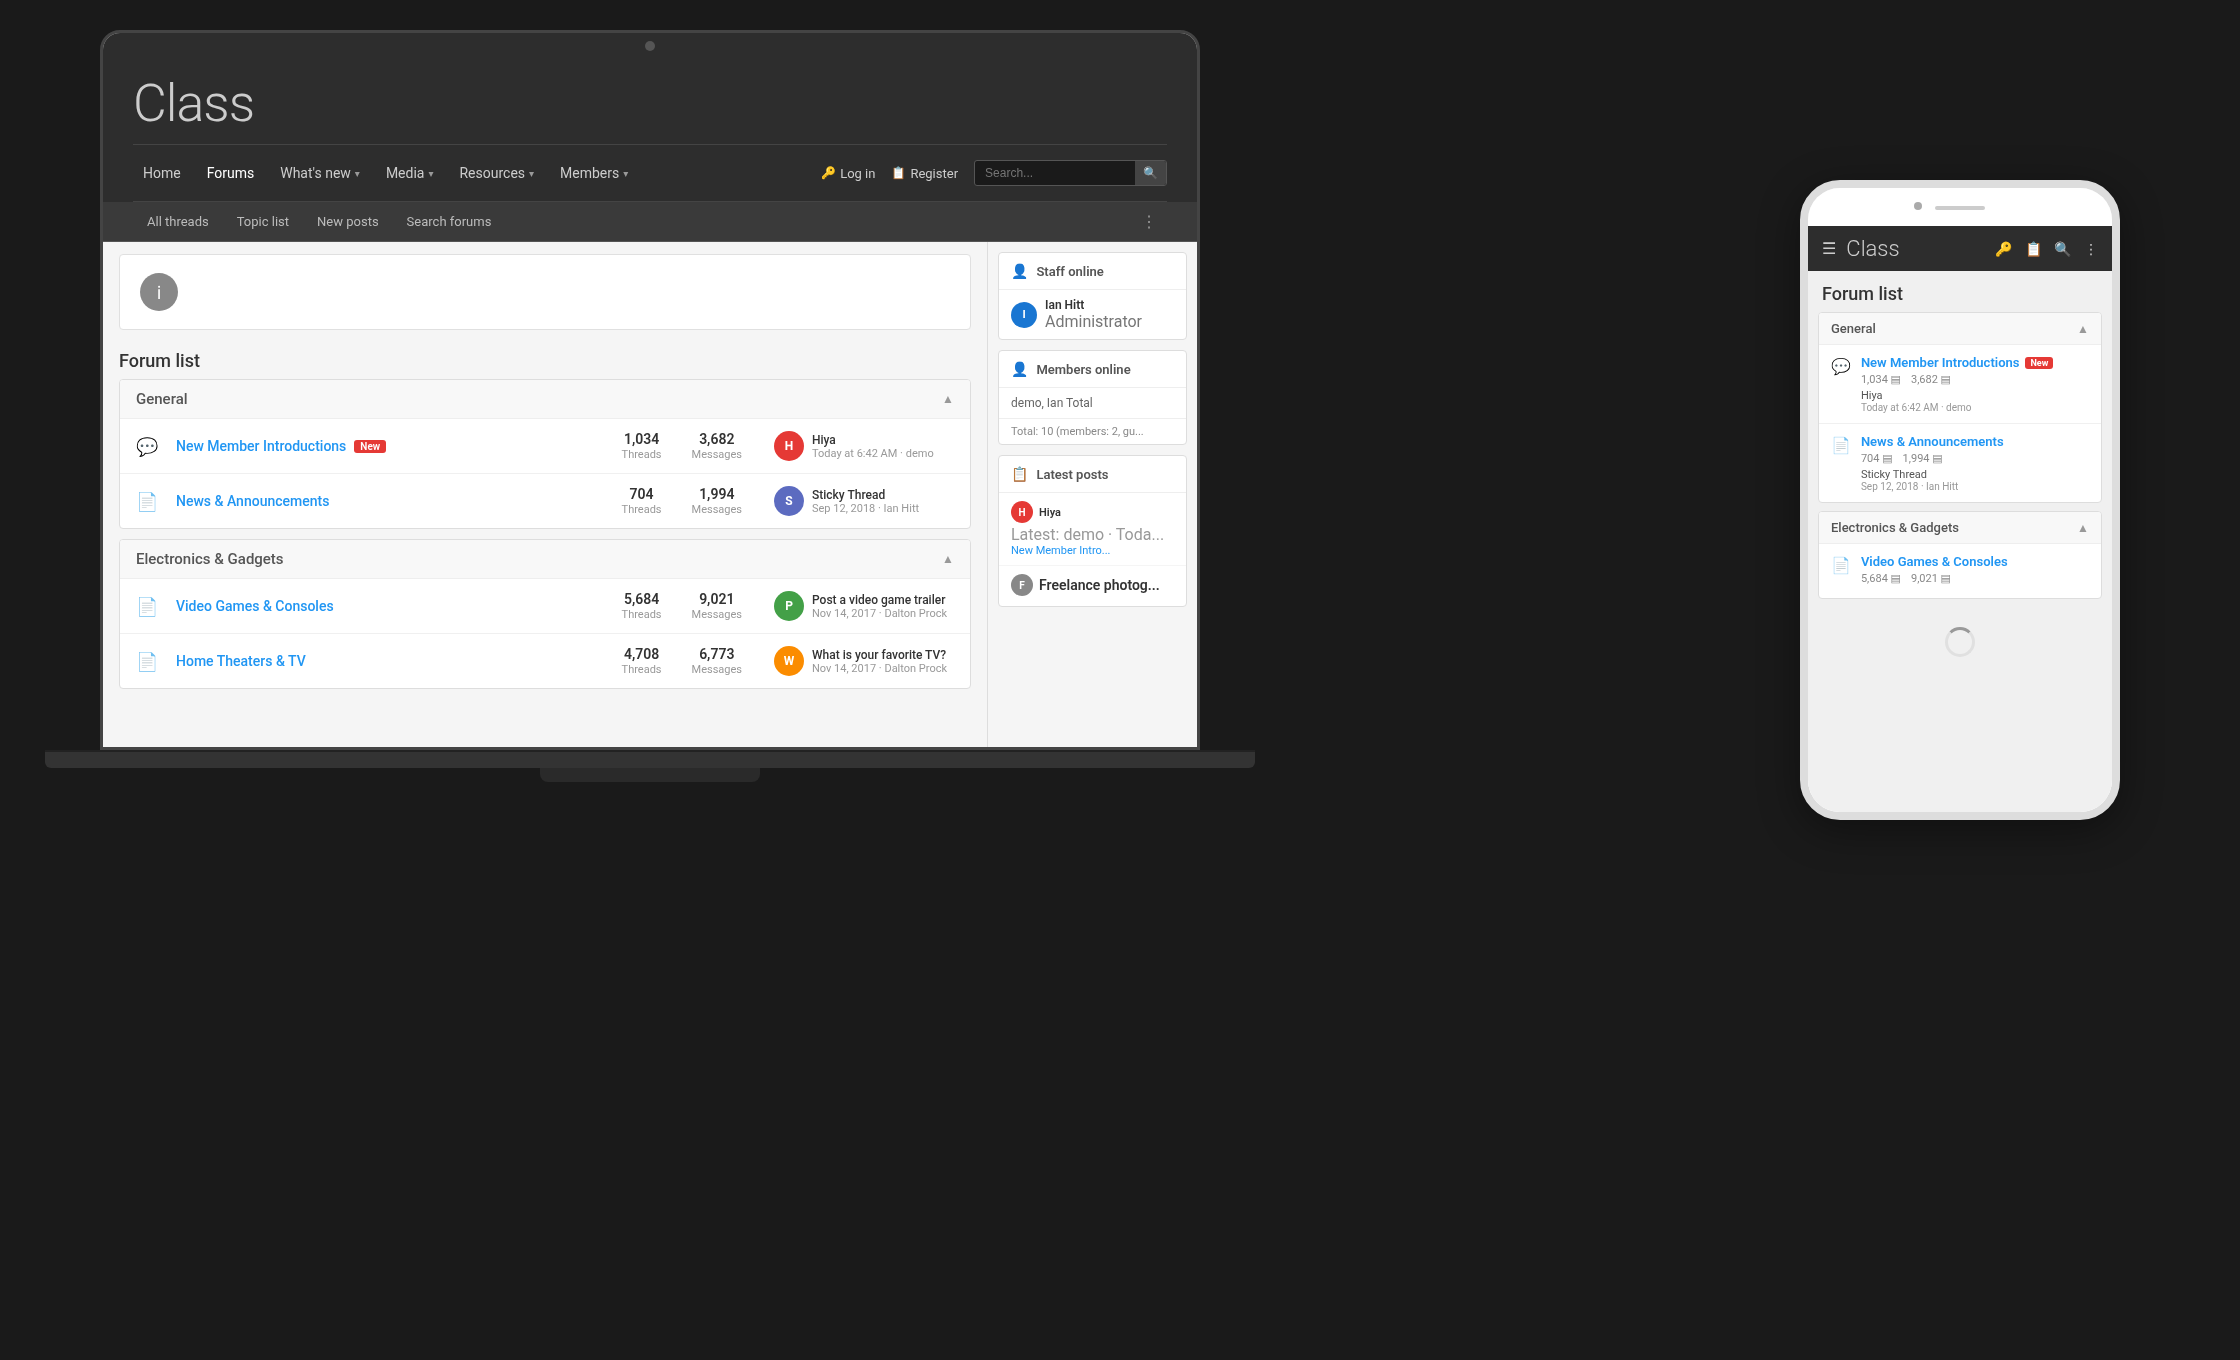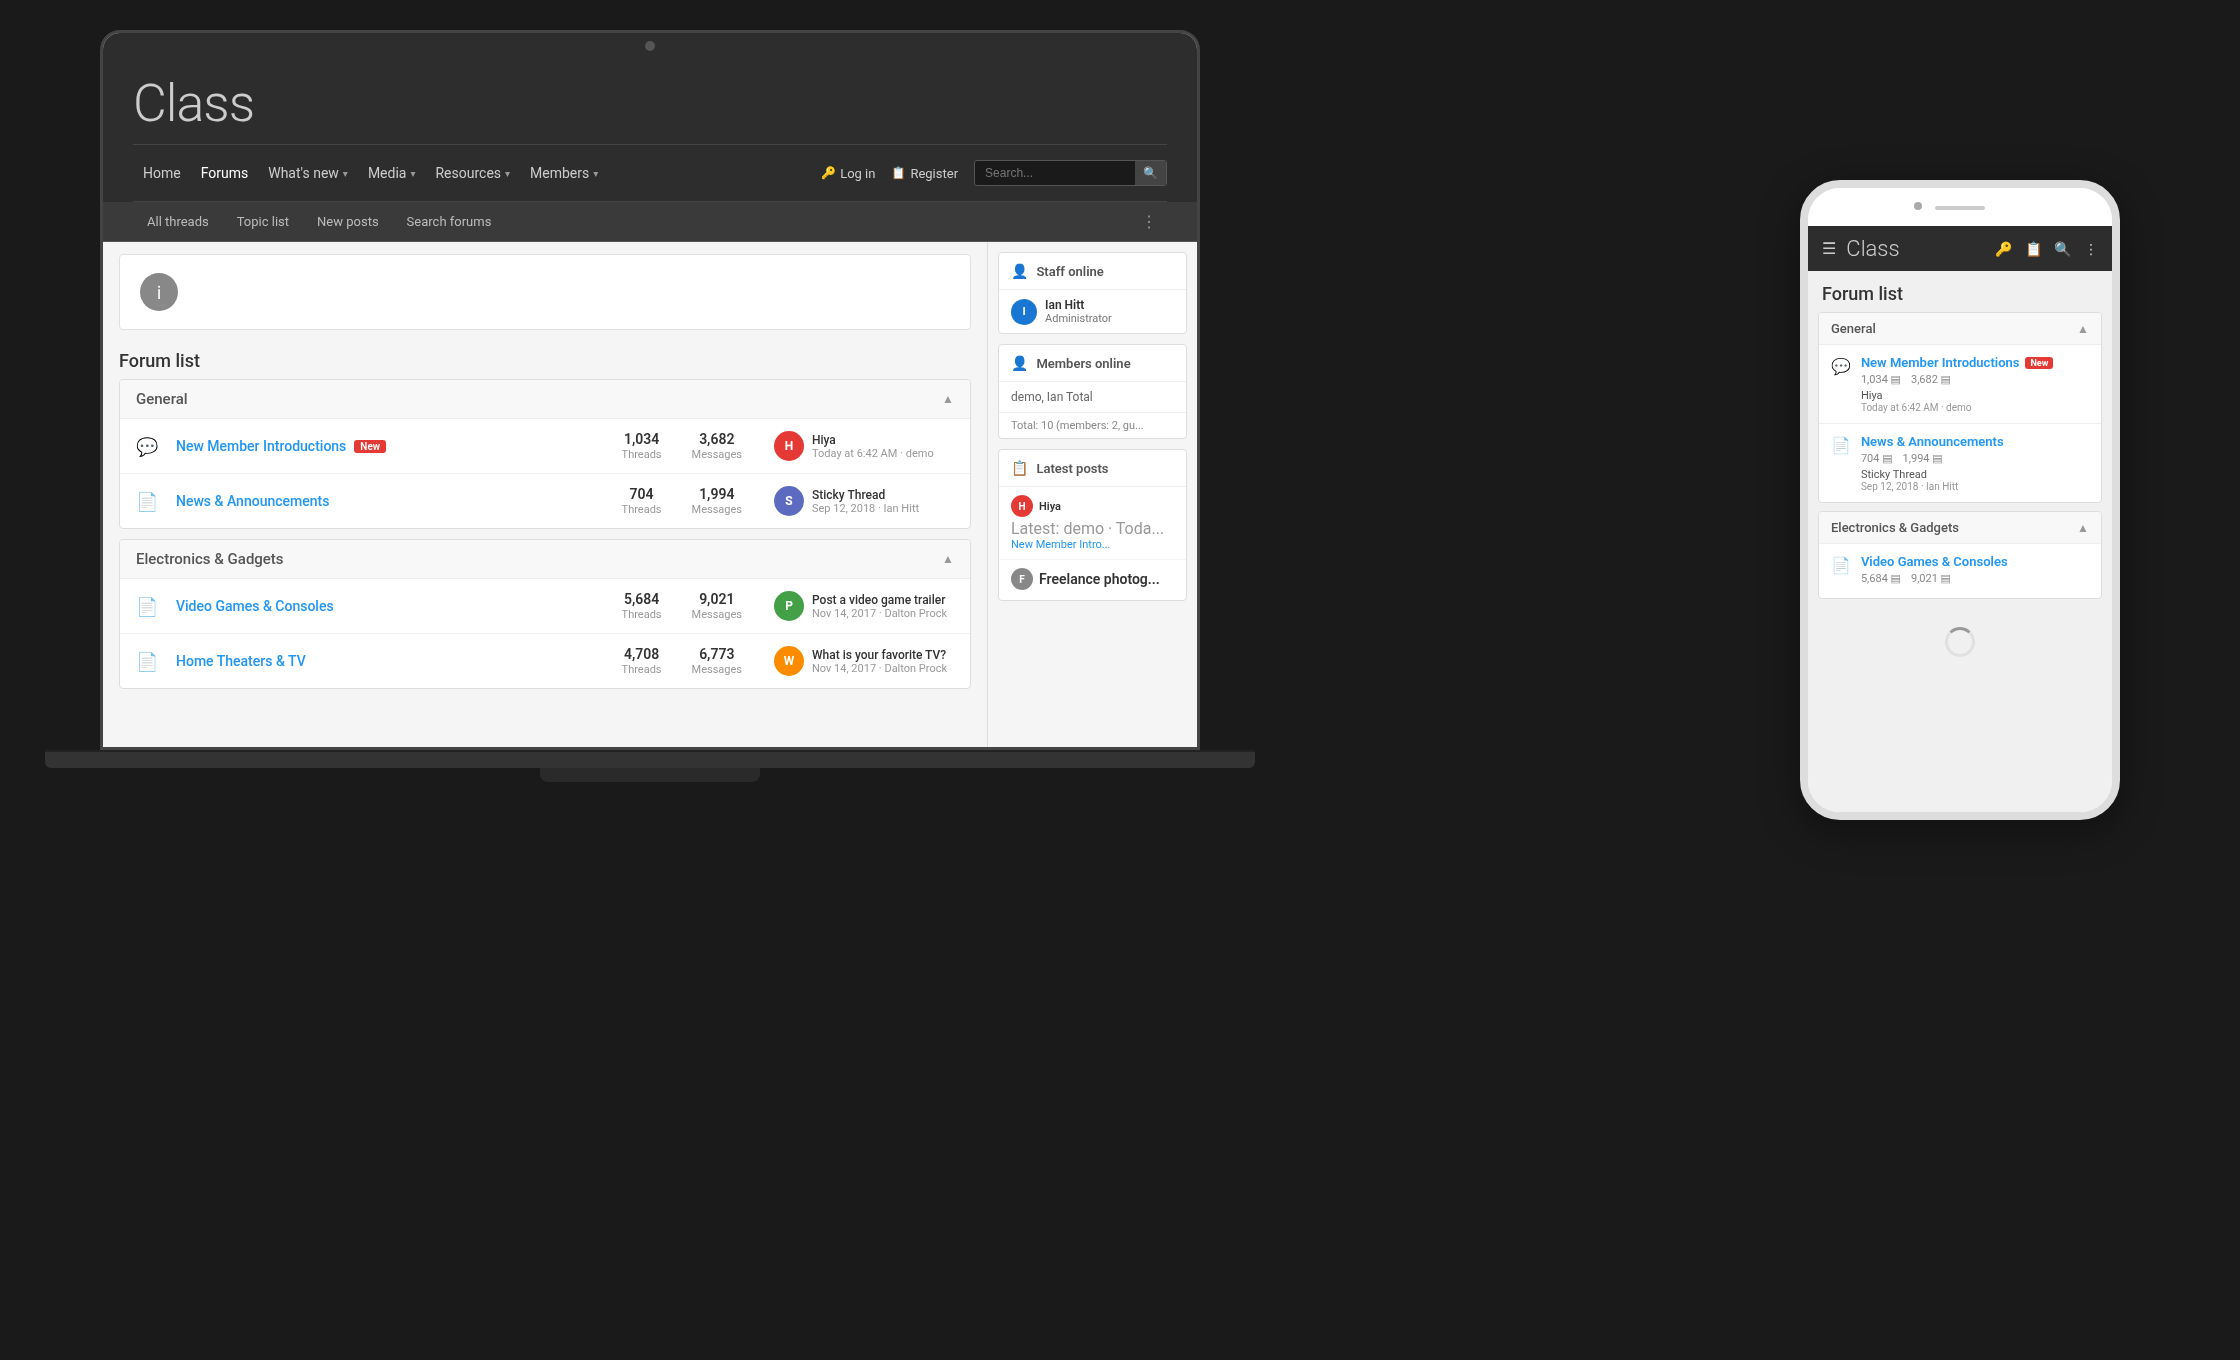--- a/index.html
+++ b/index.html
@@ -77,20 +77,21 @@
     }
     .forum-nav {
       display: flex;
       align-items: center;
       padding: 14px 0;
       border-top: 1px solid #444;
       border-bottom: 1px solid #444;
     }
     .nav-items {
       display: flex;
+      gap: 6px;
       flex: 1;
     }
     .nav-item {
       color: #ccc;
       font-size: 14px;
       padding: 6px 10px;
       cursor: pointer;
       display: flex;
       align-items: center;
       gap: 4px;
@@ -304,21 +305,21 @@
     .sidebar-item-row {
       padding: 8px 12px;
       display: flex;
       align-items: center;
       gap: 8px;
       font-size: 12px;
       color: #555;
       border-bottom: 1px solid #f5f5f5;
     }
     .sidebar-item-row:last-child { border-bottom: none; }
-    .sidebar-text-sm { font-size: 11px; color: #777; text-align: center; }
+    .sidebar-text-sm { font-size: 16px; color: #777; text-align: center; }
     .sidebar-members-text { padding: 8px 12px; font-size: 12px; color: #666; }
     .sidebar-total { padding: 6px 12px; font-size: 11px; color: #888; border-top: 1px solid #eee; }
 
     .sidebar-latest-header {
       display: flex; align-items: center; gap: 8px;
       padding: 10px 12px; font-size: 13px; color: #555; font-weight: 600;
       border-bottom: 1px solid #eee;
     }
     .latest-post-item {
       padding: 8px 12px;

